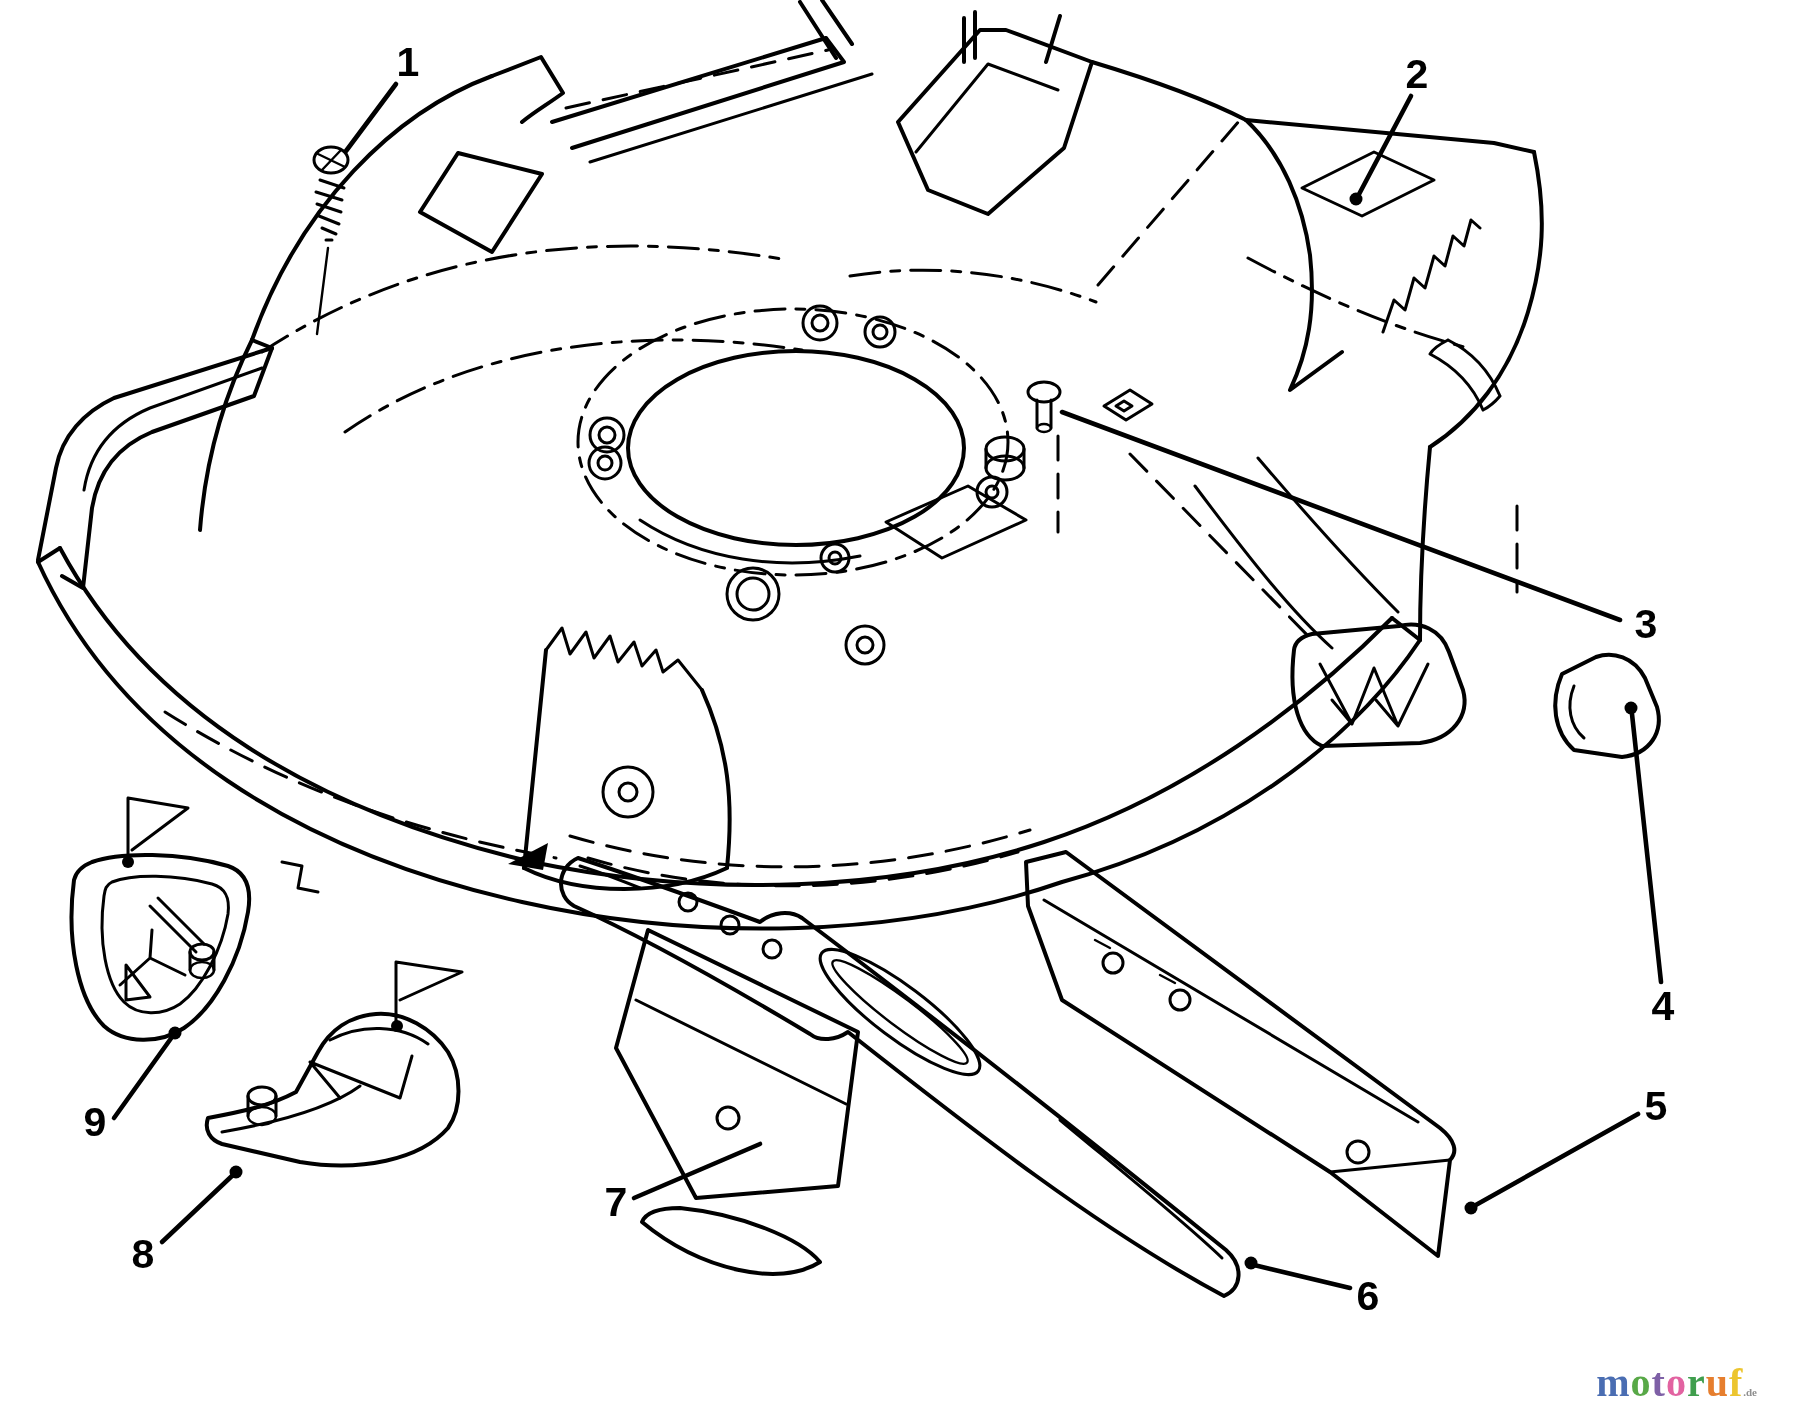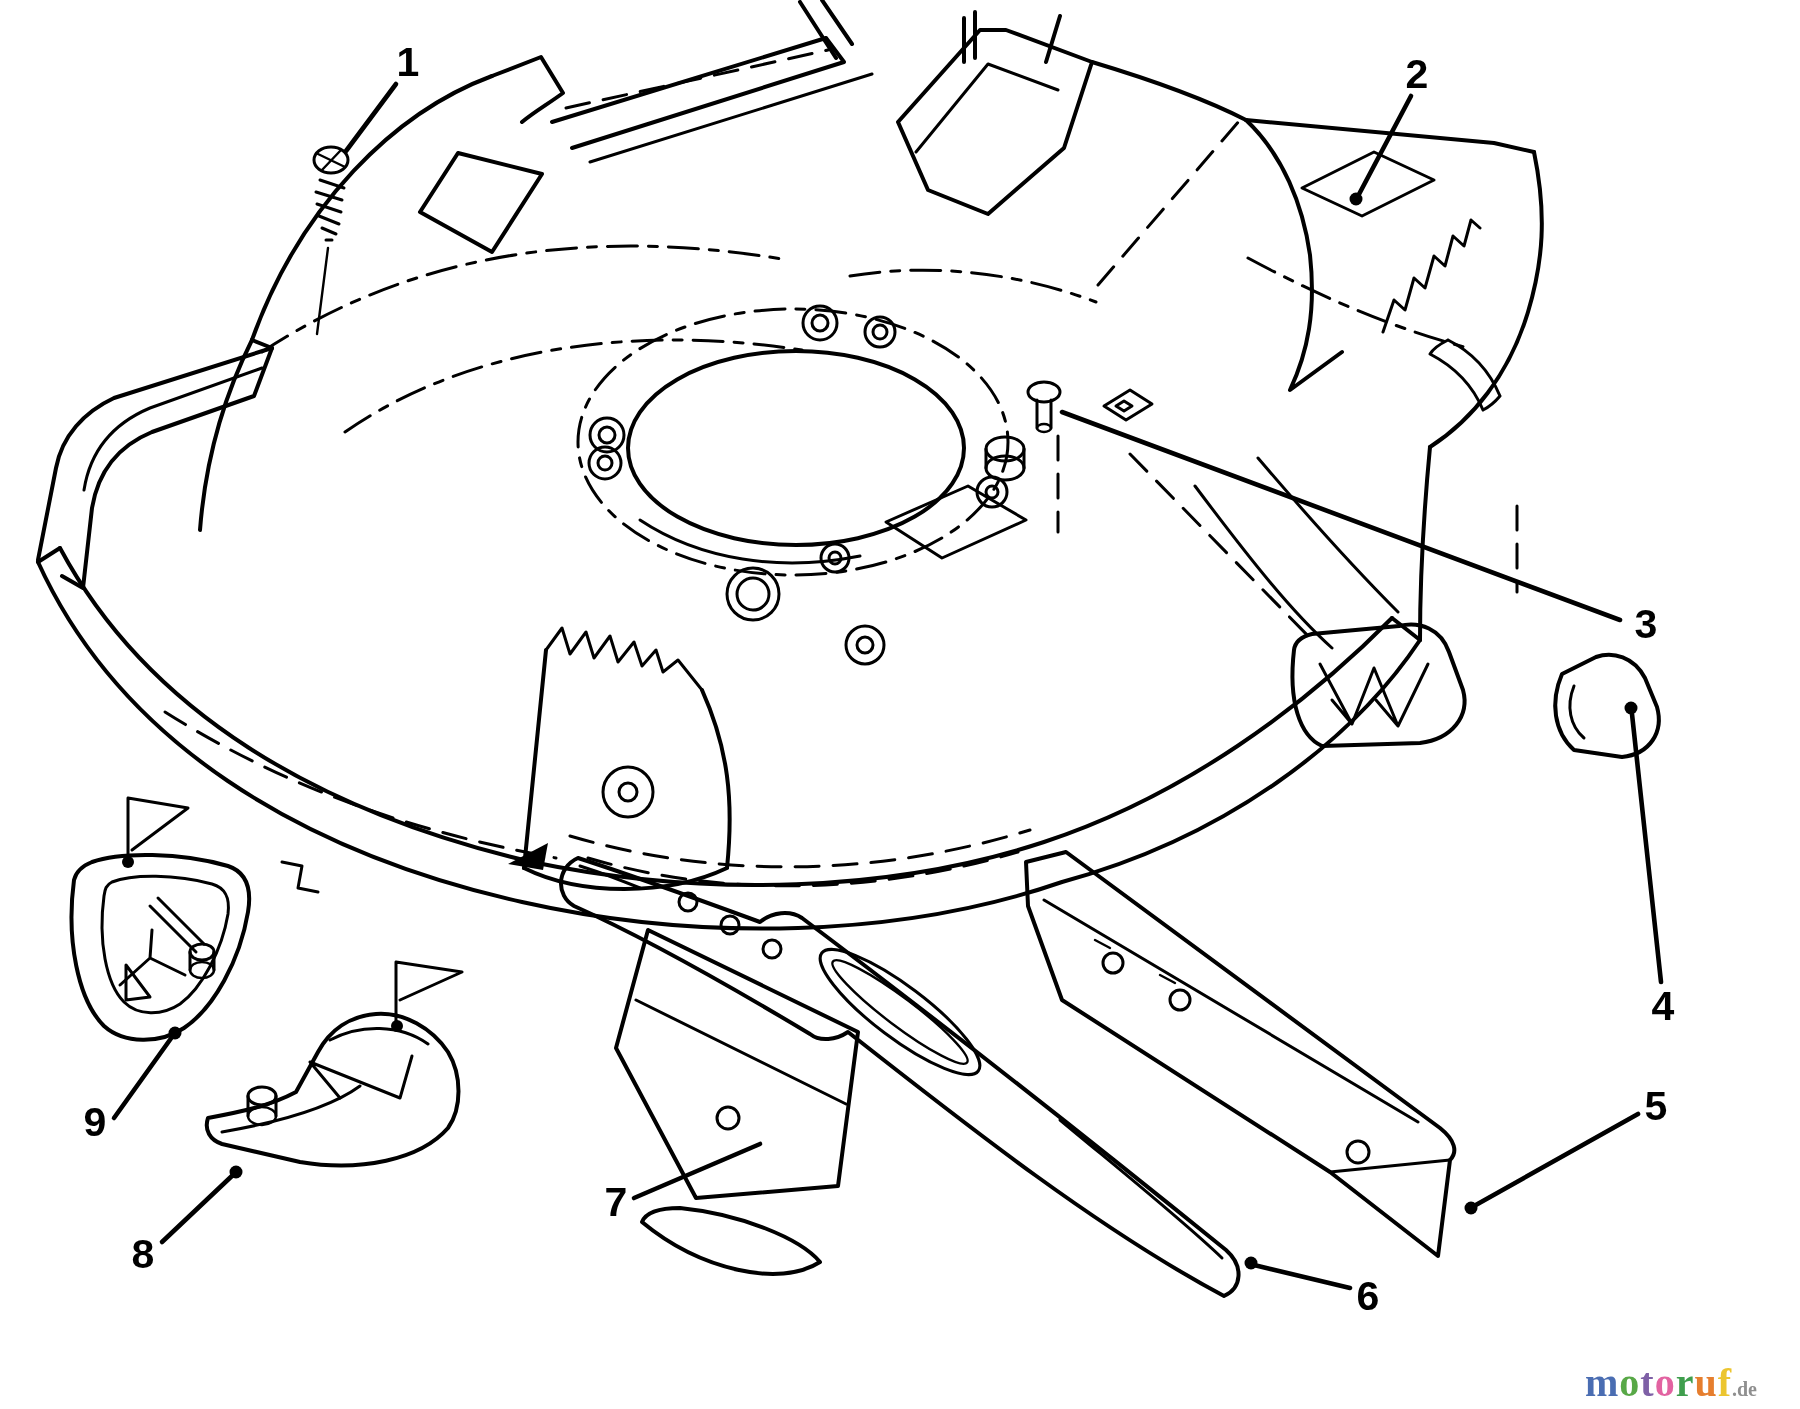--- a/index.html
+++ b/index.html
@@ -11,21 +11,21 @@
   .thin{stroke-width:2.4;}
   .dashdot{stroke-dasharray:30 11 9 11;}
   .dash{stroke-dasharray:24 14;}
   .fillb{fill:#000;stroke:none;}
   .leader{stroke:#000;stroke-width:4.6;stroke-linecap:round;}
   .dot{fill:#000;stroke:none;}
   .callout-num{font-family:"Liberation Sans",sans-serif;font-weight:bold;font-size:41px;
                fill:#000;text-anchor:middle;}
   .logo{position:absolute;right:43px;bottom:6px;font-family:"Liberation Serif",serif;
         font-weight:bold;font-size:40px;line-height:1;letter-spacing:1px;user-select:none;}
-  .logo-suffix{font-size:20px;font-weight:bold;letter-spacing:0;}
+  .logo-suffix{font-size:11px;font-weight:bold;letter-spacing:0;}
 </style>
 </head>
 <body>
 
 <div class="stage">
 <svg id="art" width="1800" height="1409" viewBox="0 0 1800 1409">
 
   <g>
 
     <path class="s" d="M 252,340 C 300,205 395,112 492,76"></path>

